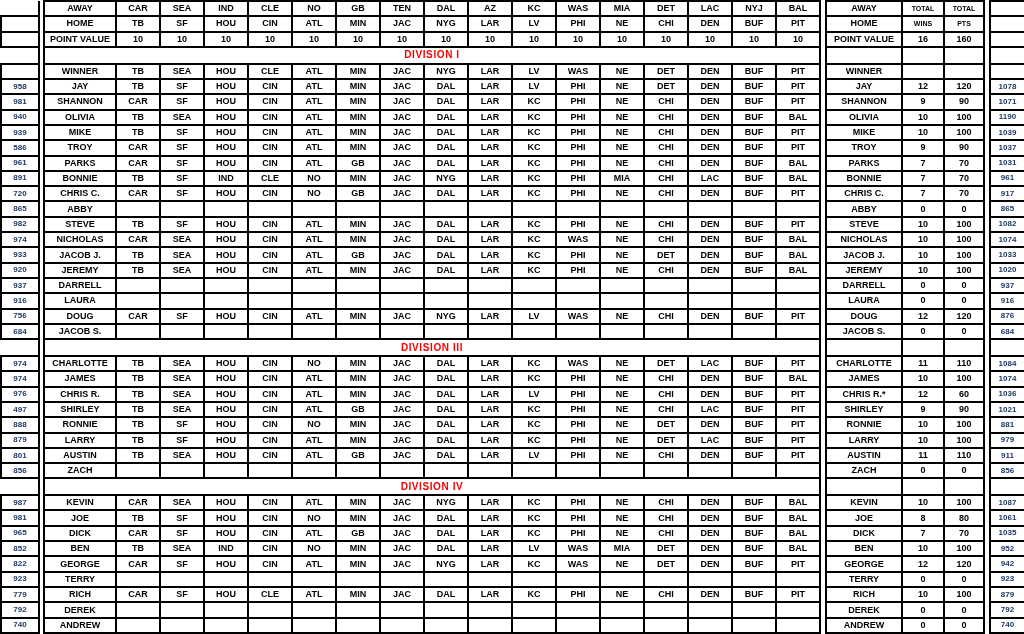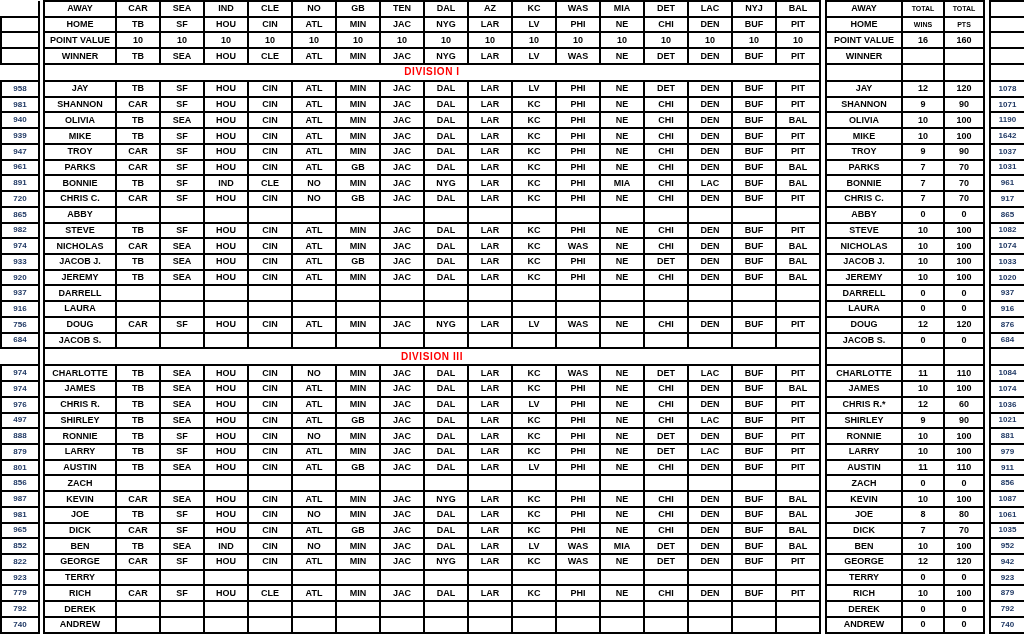--- a/index.html
+++ b/index.html
@@ -121,20 +121,31 @@
         <td>10</td>
         <td>10</td>
         <td class="gap"></td>
         <td class="name-cell">POINT VALUE</td>
         <td>16</td>
         <td>160</td>
         <td class="gap"></td>
         <td></td>
       </tr>
       <tr>
+        <td class="id-open"></td>
+        <td class="gap"></td>
+        <td class="division-cell" colspan="17">DIVISION I</td>
+        <td class="gap"></td>
+        <td></td>
+        <td></td>
+        <td></td>
+        <td class="gap"></td>
+        <td></td>
+      </tr>
+      <tr>
         <td class="id-cell"></td>
         <td class="gap"></td>
         <td class="name-cell">WINNER</td>
         <td>TB</td>
         <td>SEA</td>
         <td>HOU</td>
         <td>CLE</td>
         <td>ATL</td>
         <td>MIN</td>
         <td>JAC</td>
@@ -142,31 +153,20 @@
         <td>LAR</td>
         <td>LV</td>
         <td>WAS</td>
         <td>NE</td>
         <td>DET</td>
         <td>DEN</td>
         <td>BUF</td>
         <td>PIT</td>
         <td class="gap"></td>
         <td class="name-cell">WINNER</td>
-        <td></td>
-        <td></td>
-        <td class="gap"></td>
-        <td></td>
-      </tr>
-      <tr>
-        <td class="id-open"></td>
-        <td class="gap"></td>
-        <td class="division-cell" colspan="17">DIVISION I</td>
-        <td class="gap"></td>
-        <td></td>
         <td></td>
         <td></td>
         <td class="gap"></td>
         <td></td>
       </tr>
       <tr>
         <td class="id-cell">958</td>
         <td class="gap"></td>
         <td class="name-cell">JAY</td>
         <td>TB</td>
@@ -264,24 +264,24 @@
         <td>NE</td>
         <td>CHI</td>
         <td>DEN</td>
         <td>BUF</td>
         <td>PIT</td>
         <td class="gap"></td>
         <td class="name-cell">MIKE</td>
         <td>10</td>
         <td>100</td>
         <td class="gap"></td>
-        <td class="total-cell">1642</td>
-      </tr>
-      <tr>
-        <td class="id-cell">947</td>
+        <td class="total-cell">1039</td>
+      </tr>
+      <tr>
+        <td class="id-cell">586</td>
         <td class="gap"></td>
         <td class="name-cell">TROY</td>
         <td>CAR</td>
         <td>SF</td>
         <td>HOU</td>
         <td>CIN</td>
         <td>ATL</td>
         <td>MIN</td>
         <td>JAC</td>
         <td>DAL</td>
@@ -843,20 +843,31 @@
         <td></td>
         <td></td>
         <td></td>
         <td></td>
         <td class="gap"></td>
         <td class="name-cell">ZACH</td>
         <td>0</td>
         <td>0</td>
         <td class="gap"></td>
         <td class="total-cell">856</td>
+      </tr>
+      <tr>
+        <td class="id-open"></td>
+        <td class="gap"></td>
+        <td class="division-cell" colspan="17">DIVISION IV</td>
+        <td class="gap"></td>
+        <td></td>
+        <td></td>
+        <td></td>
+        <td class="gap"></td>
+        <td></td>
       </tr>
       <tr>
         <td class="id-cell">987</td>
         <td class="gap"></td>
         <td class="name-cell">KEVIN</td>
         <td>CAR</td>
         <td>SEA</td>
         <td>HOU</td>
         <td>CIN</td>
         <td>ATL</td>

